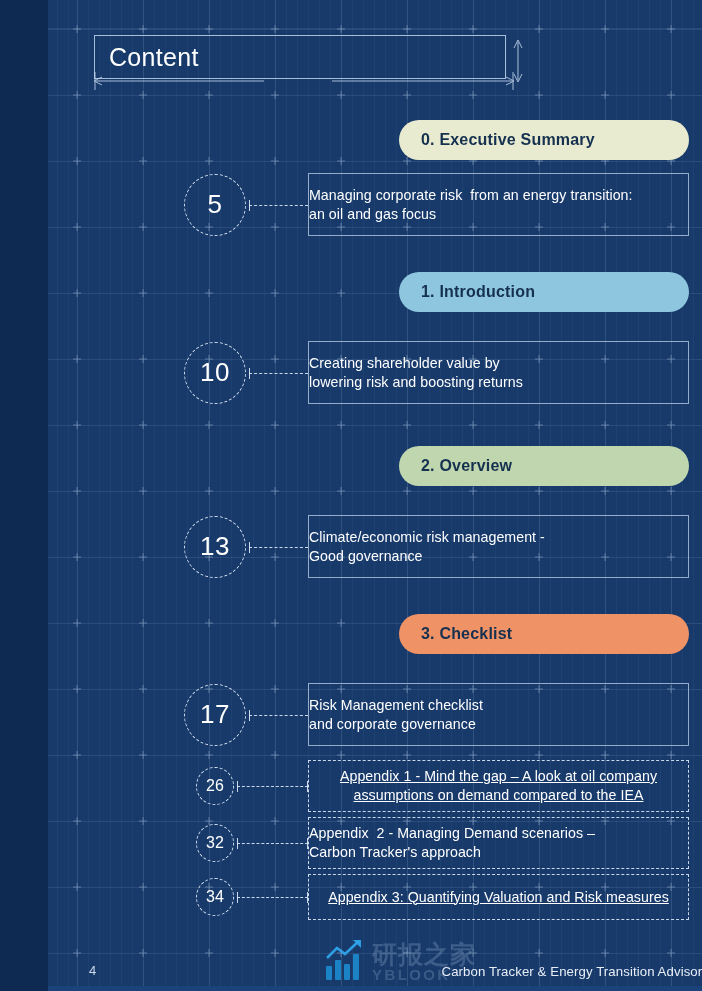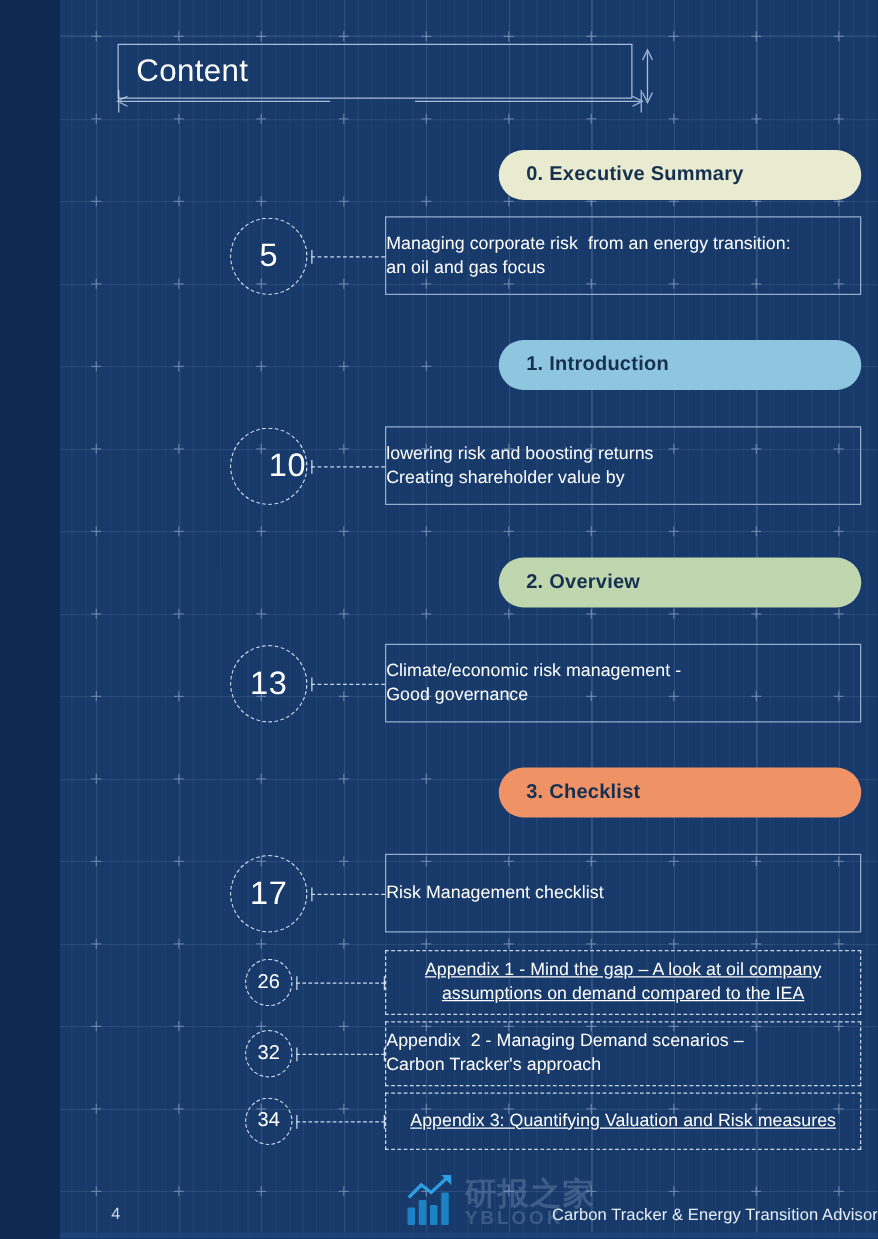--- a/index.html
+++ b/index.html
@@ -236,28 +236,28 @@
       </div>
       <div class="connector" style="left: 201px; top: 204.5px; width: 59px;"></div>
       <div class="conn-cap" style="left: 201px; top: 199.5px; height: 11px;"></div>
       <div class="entry-box solid" style="left: 260px; top: 173px; width: 381px; height: 63px;">
         <div class="entry-line ta-right">Managing corporate risk  from an energy transition:</div>
         <div class="entry-line ta-right">an oil and gas focus</div>
       </div>
       <div class="pill" style="top: 272px; background: rgb(142, 198, 224);">
         <span>1. Introduction</span>
       </div>
-      <div class="circle big" style="left: 136px; top: 341.5px; justify-content: flex-end;">
+      <div class="circle big" style="left: 136px; top: 341.5px;">
         <span>10</span>
       </div>
       <div class="connector" style="left: 201px; top: 372.5px; width: 59px;"></div>
       <div class="conn-cap" style="left: 201px; top: 367.5px; height: 11px;"></div>
       <div class="entry-box solid" style="left: 260px; top: 341px; width: 381px; height: 63px;">
+        <div class="entry-line ta-right">Creating shareholder value by</div>
         <div class="entry-line ta-right">lowering risk and boosting returns</div>
-        <div class="entry-line ta-right">Creating shareholder value by</div>
       </div>
       <div class="pill" style="top: 446px; background: rgb(191, 214, 174);">
         <span>2. Overview</span>
       </div>
       <div class="circle big" style="left: 136px; top: 515.5px;">
         <span>13</span>
       </div>
       <div class="connector" style="left: 201px; top: 546.5px; width: 59px;"></div>
       <div class="conn-cap" style="left: 201px; top: 541.5px; height: 11px;"></div>
       <div class="entry-box solid" style="left: 260px; top: 515px; width: 381px; height: 63px;">
@@ -267,20 +267,21 @@
       <div class="pill" style="top: 614px; background: rgb(239, 146, 102);">
         <span>3. Checklist</span>
       </div>
       <div class="circle big" style="left: 136px; top: 683.5px;">
         <span>17</span>
       </div>
       <div class="connector" style="left: 201px; top: 714.5px; width: 59px;"></div>
       <div class="conn-cap" style="left: 201px; top: 709.5px; height: 11px;"></div>
       <div class="entry-box solid" style="left: 260px; top: 683px; width: 381px; height: 63px;">
         <div class="entry-line ta-right">Risk Management checklist</div>
+        <div class="entry-line ta-right">and corporate governance</div>
       </div>
       <div class="circle small" style="left: 148px; top: 767px;">
         <span>26</span>
       </div>
       <div class="connector" style="left: 189px; top: 786px; width: 71px;"></div>
       <div class="conn-cap" style="left: 189px; top: 781px; height: 11px;"></div>
       <div class="conn-cap" style="left: 259px; top: 781px; height: 11px;"></div>
       <div class="entry-box dashed" style="left: 260px; top: 760px; width: 381px; height: 52px;">
         <div class="entry-line ta-center">Appendix 1 - Mind the gap – A look at oil company</div>
         <div class="entry-line ta-center">assumptions on demand compared to the IEA</div>

